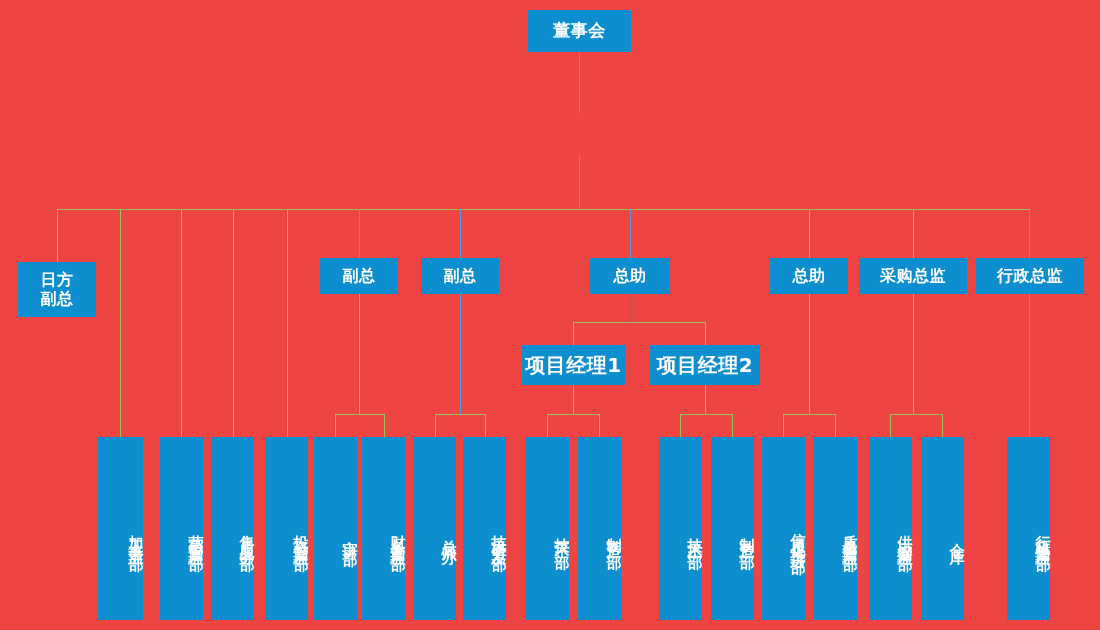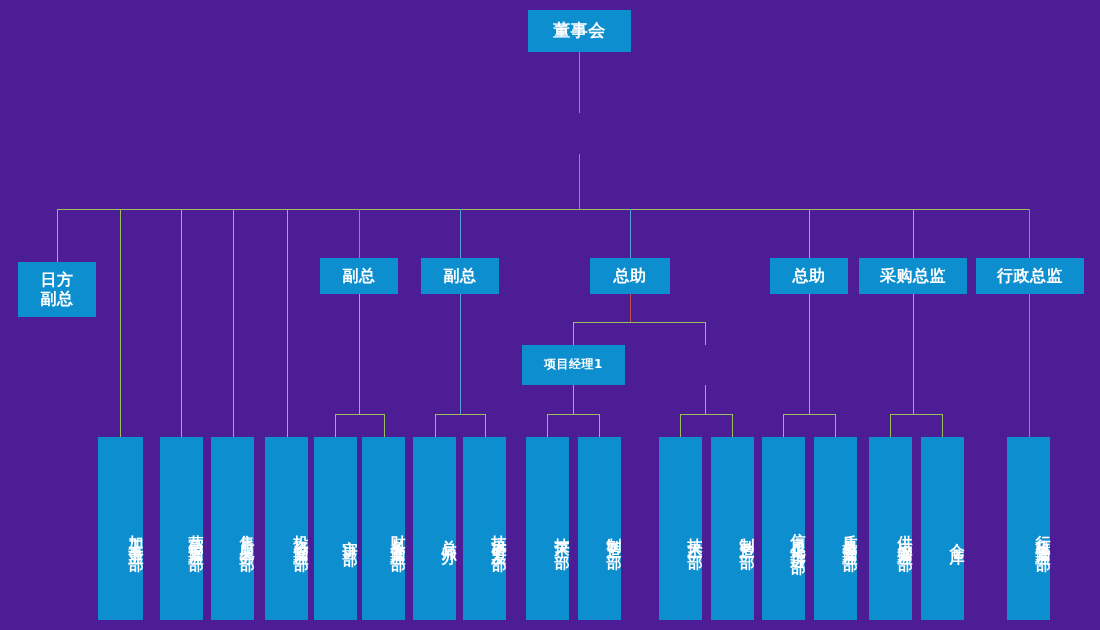--- a/index.html
+++ b/index.html
@@ -7,41 +7,41 @@
     padding: 0;
     background: #ffffff;
   }
   body {
     font-family: "DejaVu Sans", "Liberation Sans", sans-serif;
   }
   #chart {
     position: relative;
     width: 1100px;
     height: 630px;
-    background: #4c1d95;
+    background: #ef4444;
     overflow: hidden;
   }
   .node {
     position: absolute;
     background: #0d8ecf;
     color: #ffffff;
     font-weight: bold;
     display: flex;
     align-items: center;
     justify-content: center;
     text-align: center;
     box-sizing: border-box;
     line-height: 1.15;
     letter-spacing: 0.5px;
   }
   .node.h {
     font-size: 16px;
   }
   .node.h2 {
-    font-size: 12px;
+    font-size: 20px;
   }
   .node.top {
     font-size: 17px;
   }
   
   .node.v {
     writing-mode: vertical-rl;
     text-orientation: upright;
     font-size: 15px;
     letter-spacing: 5px;
@@ -122,20 +122,21 @@
   <div class="line vert" style="left:435px; top:414px; height:23px;"></div>
   <div class="line vert" style="left:485px; top:414px; height:23px;"></div>
 
   <div class="line vert red" style="left:630px; top:294px; height:28px;"></div>
   <div class="line horz" style="left:573px; top:322px; width:133px;"></div>
   <div class="line vert" style="left:573px; top:322px; height:23px;"></div>
   <div class="line vert" style="left:705px; top:322px; height:23px;"></div>
 
   <div class="node h2" style="left:522px; top:345px; width:103px; height:40px;">项目经理1</div>
 
+  <div class="node h2" style="left:650px; top:345px; width:110px; height:40px;">项目经理2</div>
 
   <div class="line vert" style="left:573px; top:385px; height:29px;"></div>
   <div class="line horz" style="left:547px; top:414px; width:52px;"></div>
   <div class="line vert" style="left:547px; top:414px; height:23px;"></div>
   <div class="line vert" style="left:599px; top:414px; height:23px;"></div>
 
   <div class="line vert" style="left:705px; top:385px; height:29px;"></div>
   <div class="line horz" style="left:680px; top:414px; width:52px;"></div>
   <div class="line vert" style="left:680px; top:414px; height:23px;"></div>
   <div class="line vert" style="left:732px; top:414px; height:23px;"></div>

